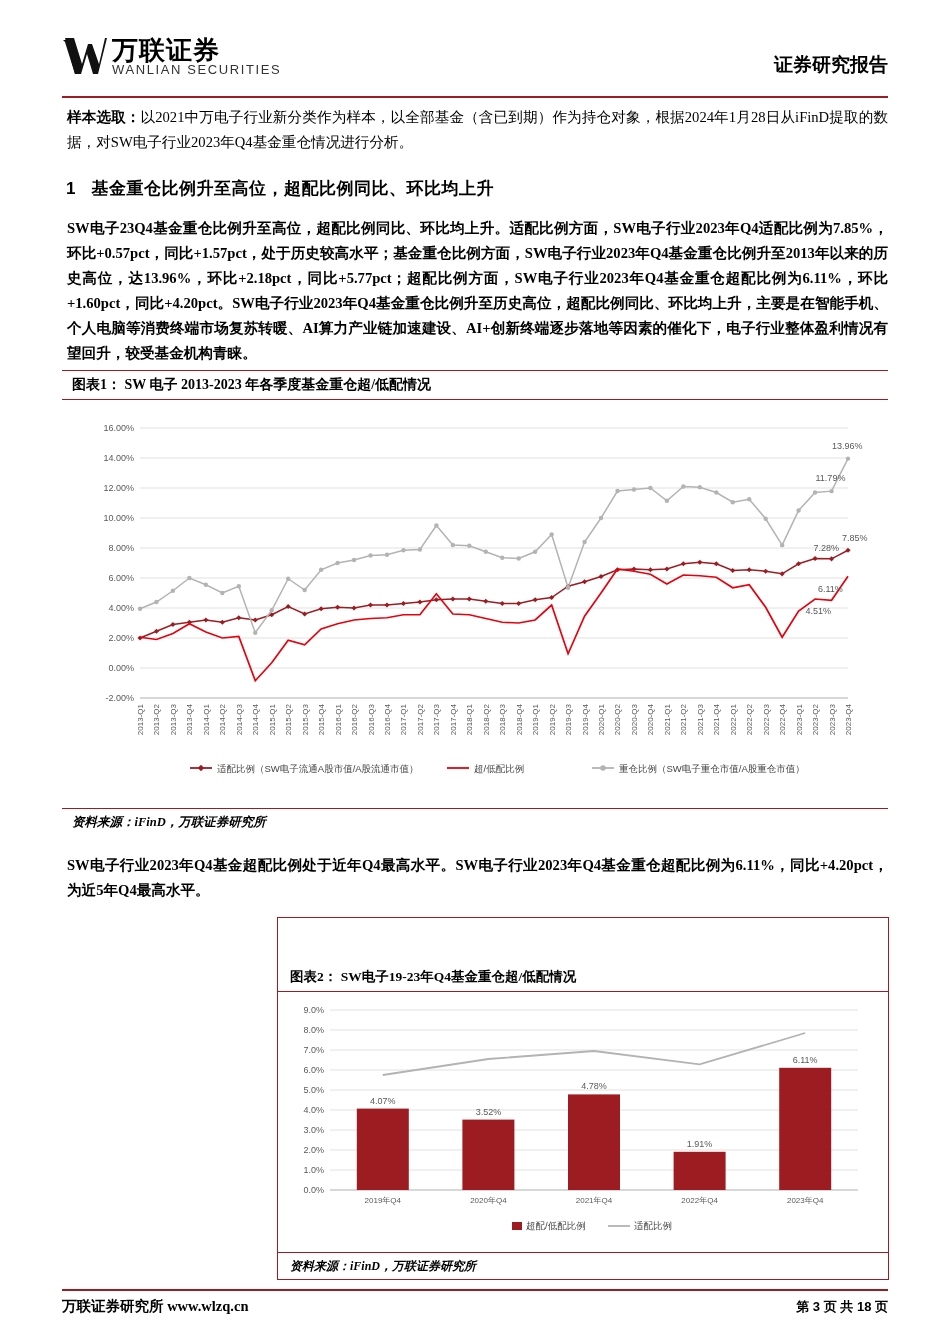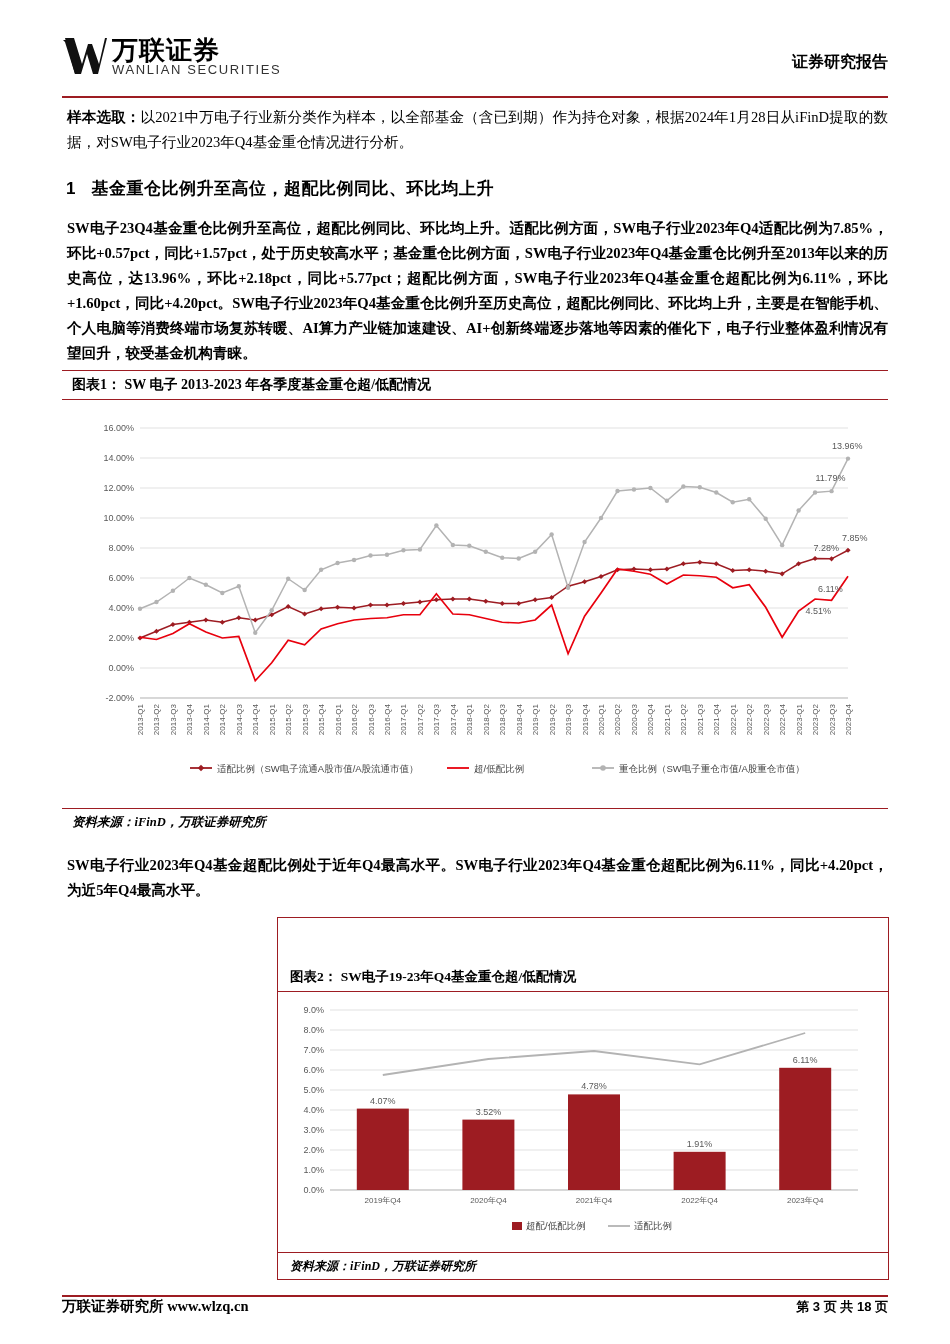--- a/index.html
+++ b/index.html
@@ -20,21 +20,21 @@
   }
   .logo-wrap{position:absolute;left:0;top:0;display:flex;align-items:center;justify-content:center;}
   .logo-mark{width:46px;height:44px;position:relative;}
   .logo-mark svg{display:block;}
   .logo-text{margin-left:4px;}
   .logo-cn{font-family:"Liberation Sans",sans-serif;font-weight:bold;font-size:26px;letter-spacing:1px;color:#000;line-height:28px;}
   .logo-en{font-family:"Liberation Sans",sans-serif;font-size:13px;letter-spacing:1.6px;color:#333;line-height:12px;}
   .header-right{
     position:absolute;right:0;top:18px;
     font-family:"Liberation Sans",sans-serif;
-    font-size:16px;font-weight:bold;color:#000;
+    font-size:19px;font-weight:bold;color:#000;
   }
 
   
   .content{position:absolute;left:62px;top:104px;width:826px;}
   .para{
     font-size:14.6px;line-height:25px;text-align:justify;
     margin:1px 0 2px 0;padding-left:5px;
   }
   .para b{font-weight:bold;}
 
@@ -63,21 +63,21 @@
     margin:14px 0 0 215px;width:610px;
     border:1px solid #9d1c22;
     position:relative;
   }
   .exhibit2 .ex-title-bar{border-top:none;padding-left:12px;font-size:13.5px;margin-top:45px;}
   .exhibit2 .ex-source{border-top:1px solid #9d1c22;padding-left:12px;font-size:12px;}
 
   
   .footer{
     position:absolute;left:62px;bottom:28px;width:826px;
-    border-top:2px solid #9d1c22;
+    border-top:2px solid #9d1c22;padding-top:6px;
     display:flex;justify-content:space-between;align-items:center;
   }
   .footer-left{font-size:14.5px;font-weight:bold;font-family:"Liberation Serif",serif;}
   .footer-right{font-size:13px;font-weight:bold;font-family:"Liberation Sans",sans-serif;}
 
   
   svg text{font-family:"Liberation Sans",sans-serif;}
   .axis-lbl{font-size:9px;fill:#595959;}
   .xlbl{font-size:8px;fill:#595959;}
   .dlbl{font-size:9px;fill:#595959;}

